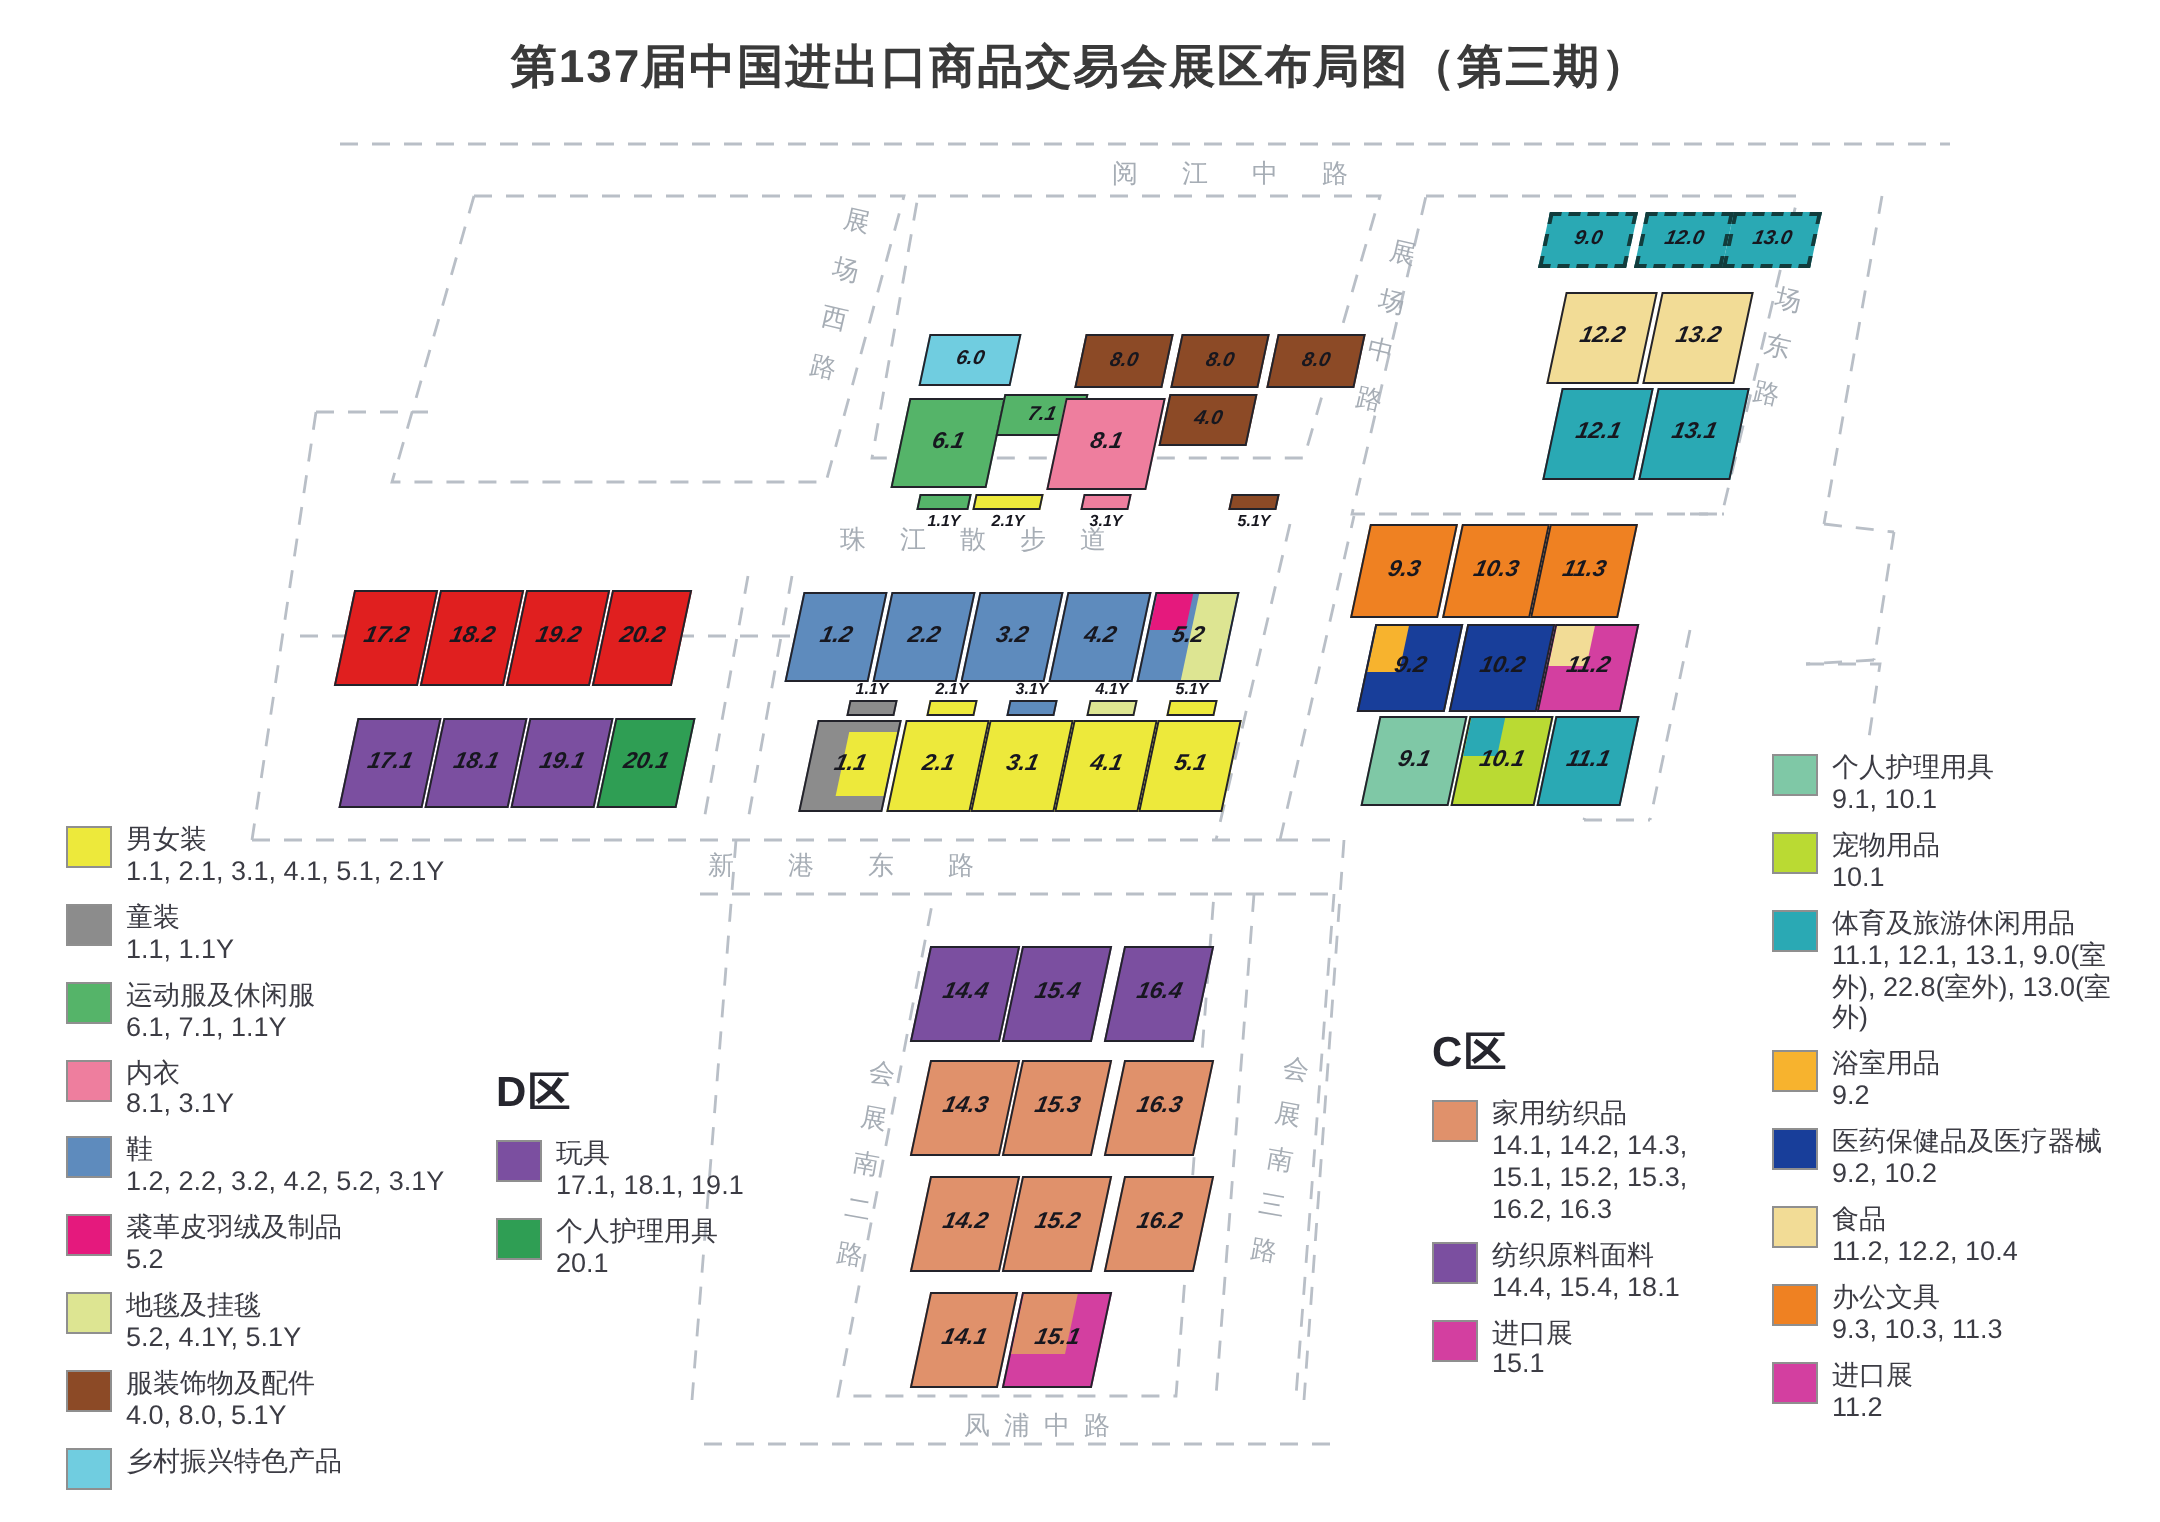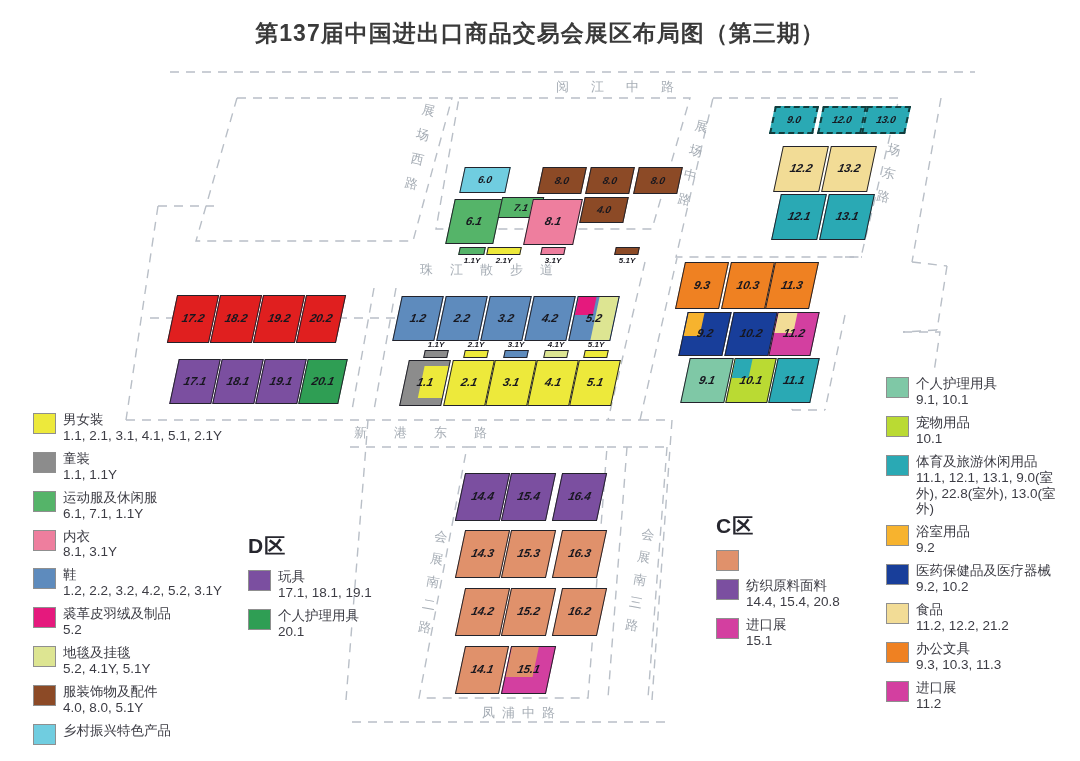--- a/index.html
+++ b/index.html
@@ -490,26 +490,30 @@
           <div class="legend-text">
             <div class="legend-name">个人护理用具</div>
             <div>20.1</div>
           </div>
         </div>
       </div>
       <div class="legend" style="left: 716px; top: 512px; width: 150px;">
         <div class="legend-title">C区</div>
         <div class="legend-item">
           <span class="legend-swatch" style="background: rgb(224, 145, 107);"></span>
+          <div class="legend-text">
+            <div class="legend-name">家用纺织品</div>
+            <div>14.1, 14.2, 14.3, 15.1, 15.2, 15.3, 16.2, 16.3</div>
+          </div>
         </div>
         <div class="legend-item">
           <span class="legend-swatch" style="background: rgb(123, 79, 160);"></span>
           <div class="legend-text">
             <div class="legend-name">纺织原料面料</div>
-            <div>14.4, 15.4, 20.8</div>
+            <div>14.4, 15.4, 18.1</div>
           </div>
         </div>
         <div class="legend-item">
           <span class="legend-swatch" style="background: rgb(211, 63, 160);"></span>
           <div class="legend-text">
             <div class="legend-name">进口展</div>
             <div>15.1</div>
           </div>
         </div>
       </div>
@@ -546,21 +550,21 @@
           <span class="legend-swatch" style="background: rgb(24, 62, 154);"></span>
           <div class="legend-text">
             <div class="legend-name">医药保健品及医疗器械</div>
             <div>9.2, 10.2</div>
           </div>
         </div>
         <div class="legend-item">
           <span class="legend-swatch" style="background: rgb(242, 220, 150);"></span>
           <div class="legend-text">
             <div class="legend-name">食品</div>
-            <div>11.2, 12.2, 21.2</div>
+            <div>11.2, 12.2, 10.4</div>
           </div>
         </div>
         <div class="legend-item">
           <span class="legend-swatch" style="background: rgb(239, 129, 34);"></span>
           <div class="legend-text">
             <div class="legend-name">办公文具</div>
             <div>9.3, 10.3, 11.3</div>
           </div>
         </div>
         <div class="legend-item">

